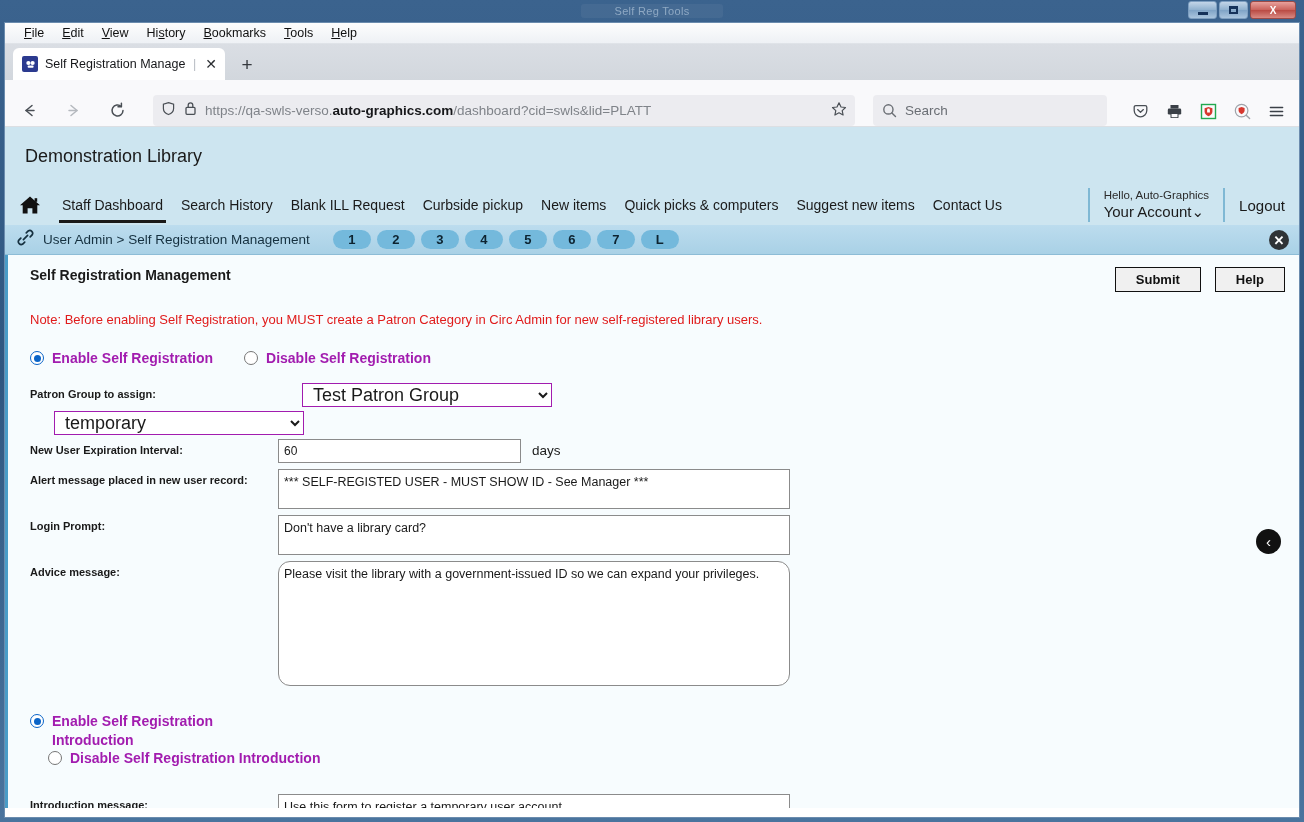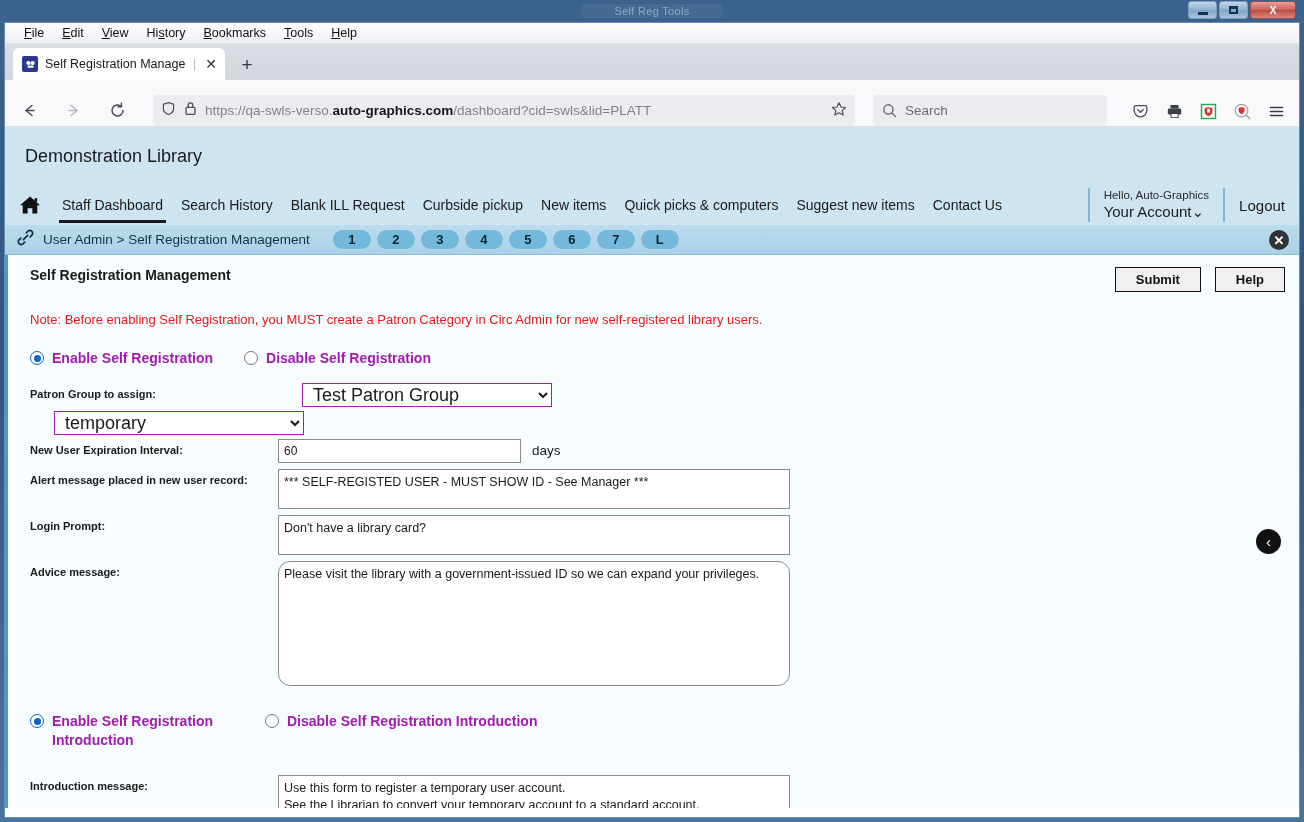--- a/index.html
+++ b/index.html
@@ -286,21 +286,21 @@
     padding: 4px 20px;
     font-family: "Liberation Sans", sans-serif;
     min-width: 64px; text-align:center;
   }
   .note {
     color:#e01b1b; font-size: 13px;
     padding: 20px 0 0 22px;
   }
 
   .radio-row { display:flex; align-items:flex-start; padding: 22px 0 0 22px; }
-  .radio-row.second { padding-top: 22px; }
+  .radio-row.second { padding-top: 22px; flex-direction: column; }
   .radio-item { display:flex; align-items:flex-start; gap: 8px; }
   .radio-item.spaced { margin-left: 31px; justify-content: space-between; }
   .radio {
     width: 14px; height: 14px; border-radius:50%;
     border: 1px solid #767676; background:#fff;
     flex: 0 0 14px; margin-top: 2px;
     display:flex; align-items:center; justify-content:center;
   }
   .radio.checked { border-color:#0a64c8; }
   .radio.checked::after {

